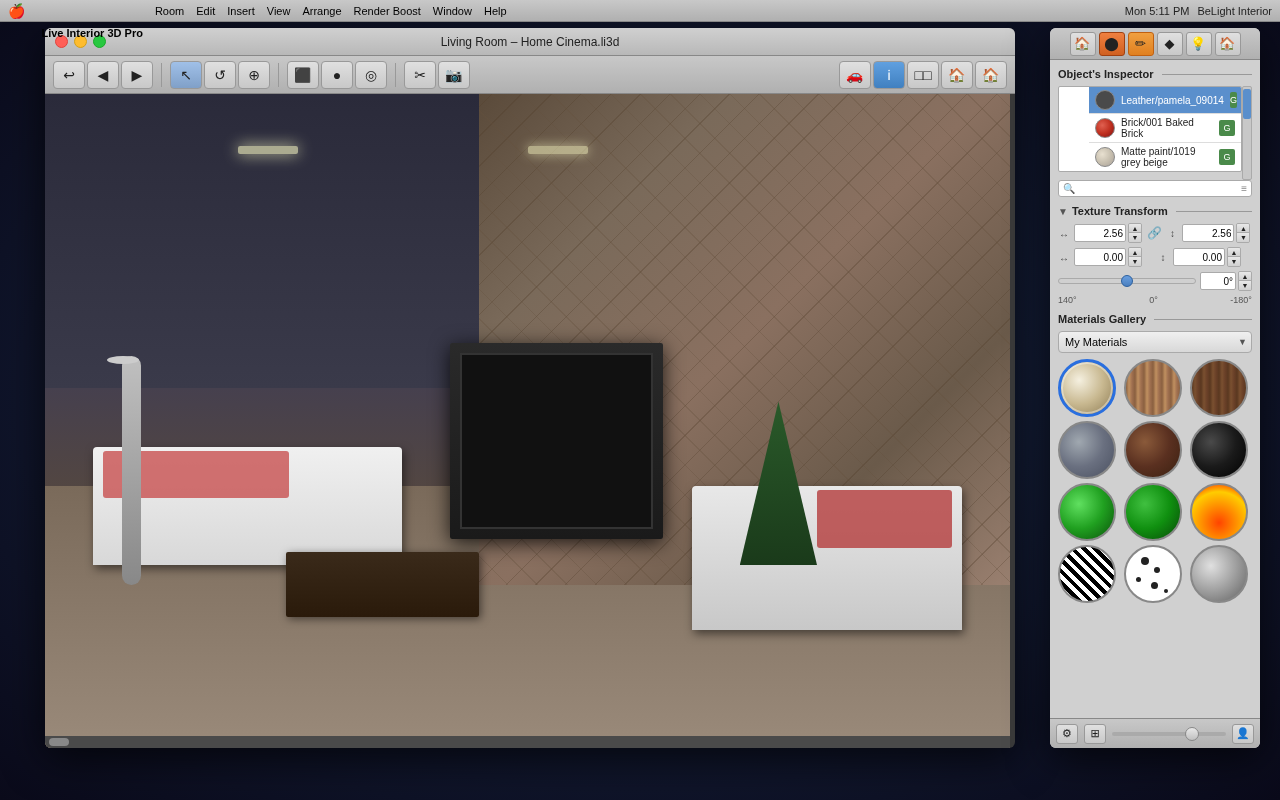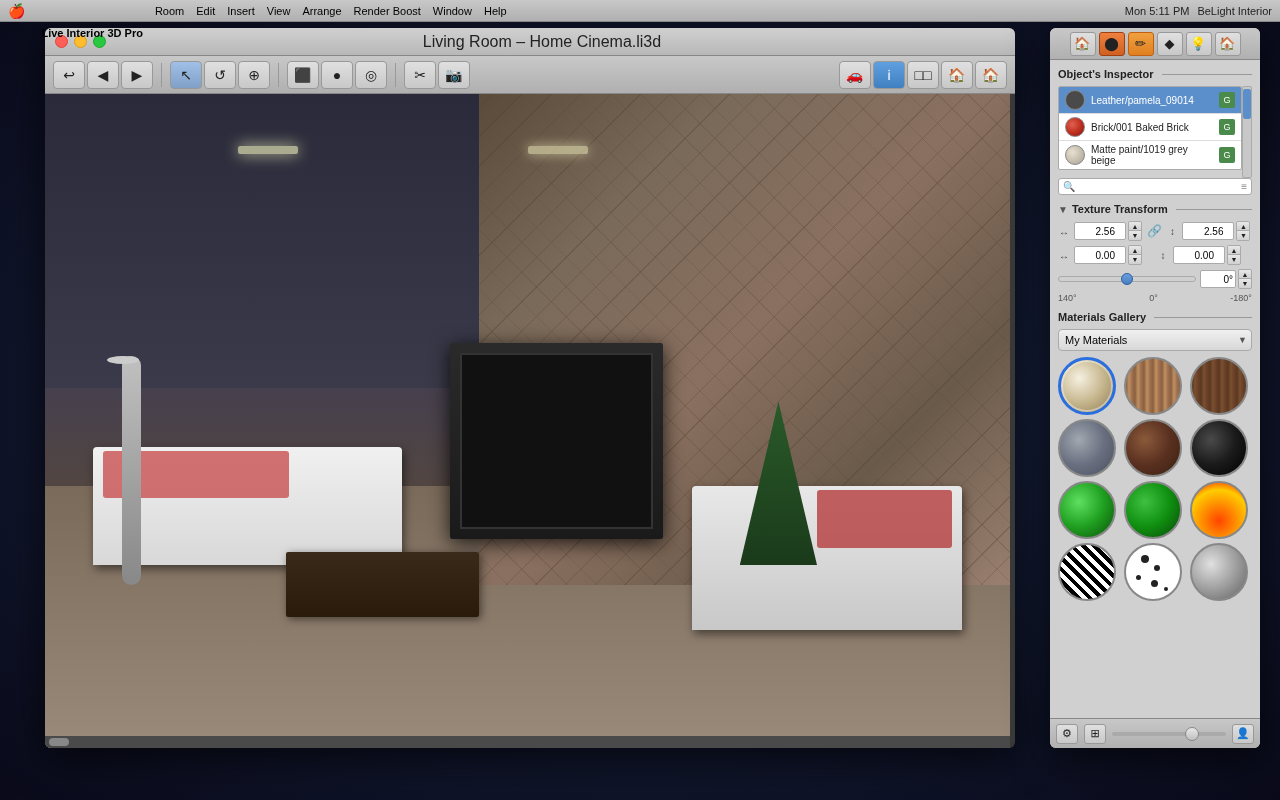--- a/index.html
+++ b/index.html
@@ -76,24 +76,23 @@
       margin-right: 8px;
     }
     .tl { width: 13px; height: 13px; border-radius: 50%; }
     .tl-red { background: #ff5f57; border: 1px solid #e0443e; }
     .tl-yellow { background: #febc2e; border: 1px solid #d4a017; }
     .tl-green { background: #28c840; border: 1px solid #1aab29; }
     .window-title {
       position: absolute;
       left: 50%;
       transform: translateX(-50%);
-      font-size: 16px;
+      font-size: 12px;
       font-weight: 500;
       color: #222;
-      margin-left: 12px;
     }
 
     
     .toolbar {
       height: 38px;
       background: linear-gradient(to bottom, #c8c8c8, #b0b0b0);
       display: flex;
       align-items: center;
       padding: 0 8px;
       gap: 4px;
@@ -417,21 +416,21 @@
       gap: 2px;
     }
     .transform-input {
       width: 52px;
       height: 18px;
       background: #fff;
       border: 1px solid #aaa;
       border-radius: 2px;
       font-size: 10px;
       text-align: right;
-      padding: 0 10px;
+      padding: 0 2px;
     }
     .stepper {
       display: flex;
       flex-direction: column;
       border: 1px solid #aaa;
       border-radius: 2px;
       overflow: hidden;
     }
     .stepper-btn {
       width: 12px;
@@ -771,21 +770,21 @@
   </div>
 
   <div class="inspector-content">
 
     <div class="section-header">
       <span>Object's Inspector</span>
       <div class="section-divider"></div>
     </div>
 
     <div class="materials-list-wrapper">
-      <div class="materials-list" style="flex:1;">
+      <div class="materials-list" style="flex:1;padding-left:30px;">
 
         <div class="material-item selected">
           <div class="material-swatch" style="background:#4a4a4a;"></div>
           <span class="material-name">Leather/pamela_09014</span>
           <div class="material-icon">G</div>
         </div>
 
         <div class="material-item">
           <div class="material-swatch" style="background:radial-gradient(circle at 35% 35%, #e06050, #c03020, #801010);"></div>
           <span class="material-name">Brick/001 Baked Brick</span>

